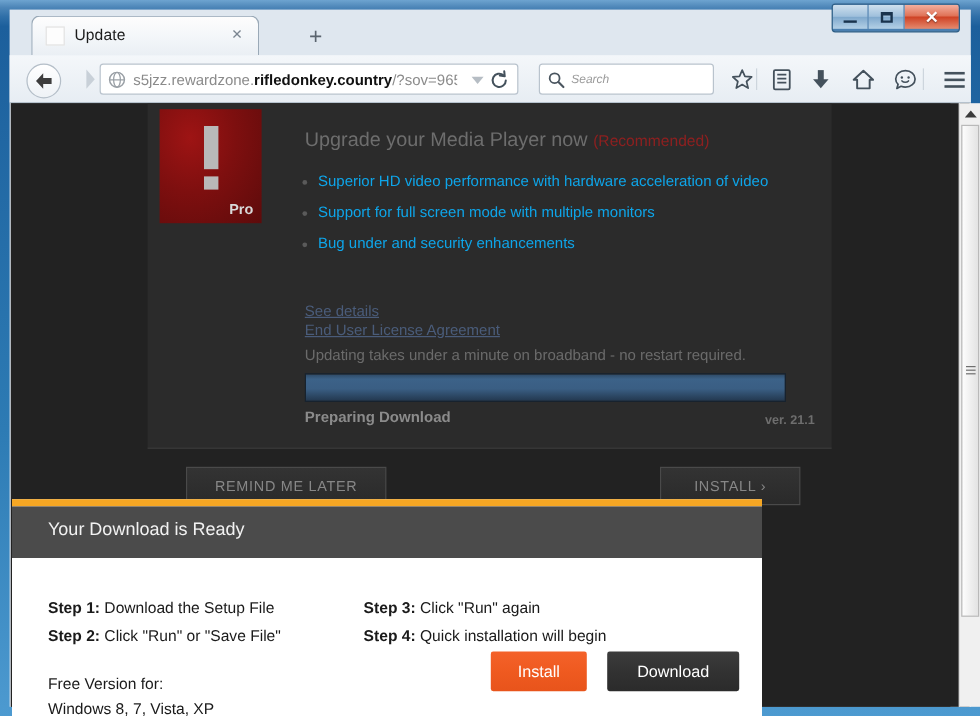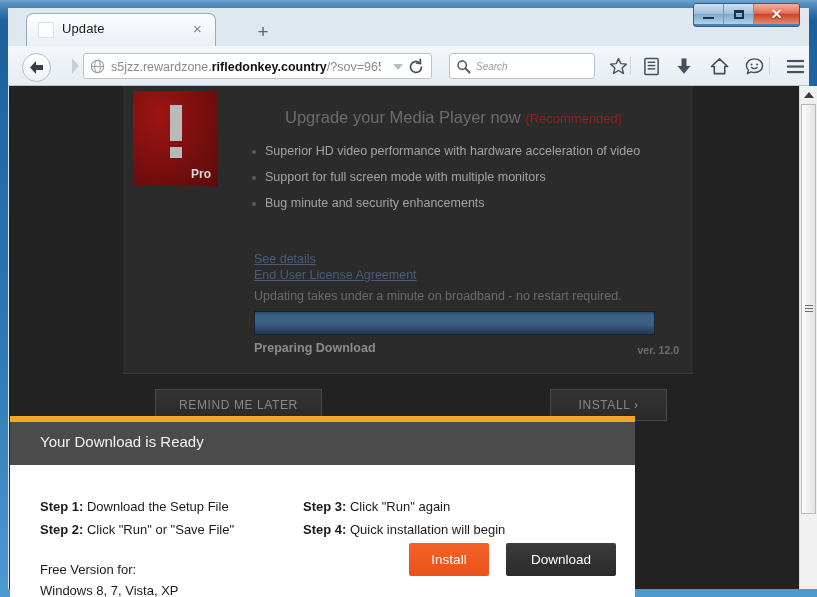--- a/index.html
+++ b/index.html
@@ -218,32 +218,31 @@
     background: #b9b9b9;
   }
   #logo-pro {
     position: absolute; right: 7px; bottom: 5px;
     font-size: 12px; font-weight: bold; color: #d8d8d8;
   }
   #headline {
     position: absolute; left: 131px; top: 22px;
     font-size: 16.5px; color: #6d6d6d;
     white-space: nowrap;
-    margin-left: 31px;
   }
   #headline .rec { color: #8d2020; font-size: 13px; }
   #bullets {
     position: absolute; left: 129px; top: 58px;
     width: 430px;
   }
   .bullet {
     position: relative;
     padding-left: 13px;
     font-size: 12.5px;
-    color: #a3a3a3;
+    color: #0ea5e9;
     margin-bottom: 12px;
     white-space: nowrap;
   }
   .bullet::before {
     content: "";
     position: absolute; left: 0; top: 6px;
     width: 4px; height: 4px; border-radius: 50%;
     background: #5a5a5a;
   }
   #links { position: absolute; left: 131px; top: 166px; }
@@ -502,34 +501,34 @@
         </div>
 
         <div id="headline">
           <span>Upgrade your Media Player now</span>
           <span class="rec">(Recommended)</span>
         </div>
 
         <div id="bullets">
           <div class="bullet">Superior HD video performance with hardware acceleration of video</div>
           <div class="bullet">Support for full screen mode with multiple monitors</div>
-          <div class="bullet">Bug minute and security enhancements</div>
+          <div class="bullet">Bug under and security enhancements</div>
         </div>
 
         <div id="links">
           <span class="plink">See details</span>
           <span class="plink">End User License Agreement</span>
         </div>
 
         <div id="updnote">Updating takes under a minute on broadband - no restart required.</div>
 
         <div id="progress"></div>
 
         <div id="status">Preparing Download</div>
-        <div id="version">ver. 12.0</div>
+        <div id="version">ver. 21.1</div>
       </div>
 
       <div class="pagebtn" id="btn-remind">REMIND ME LATER</div>
       <div class="pagebtn" id="btn-install">INSTALL ›</div>
     </div>
   </div>
 
   <div id="scrollbar">
     <div id="sb-up">
         <div id="sb-up-tri"></div>

